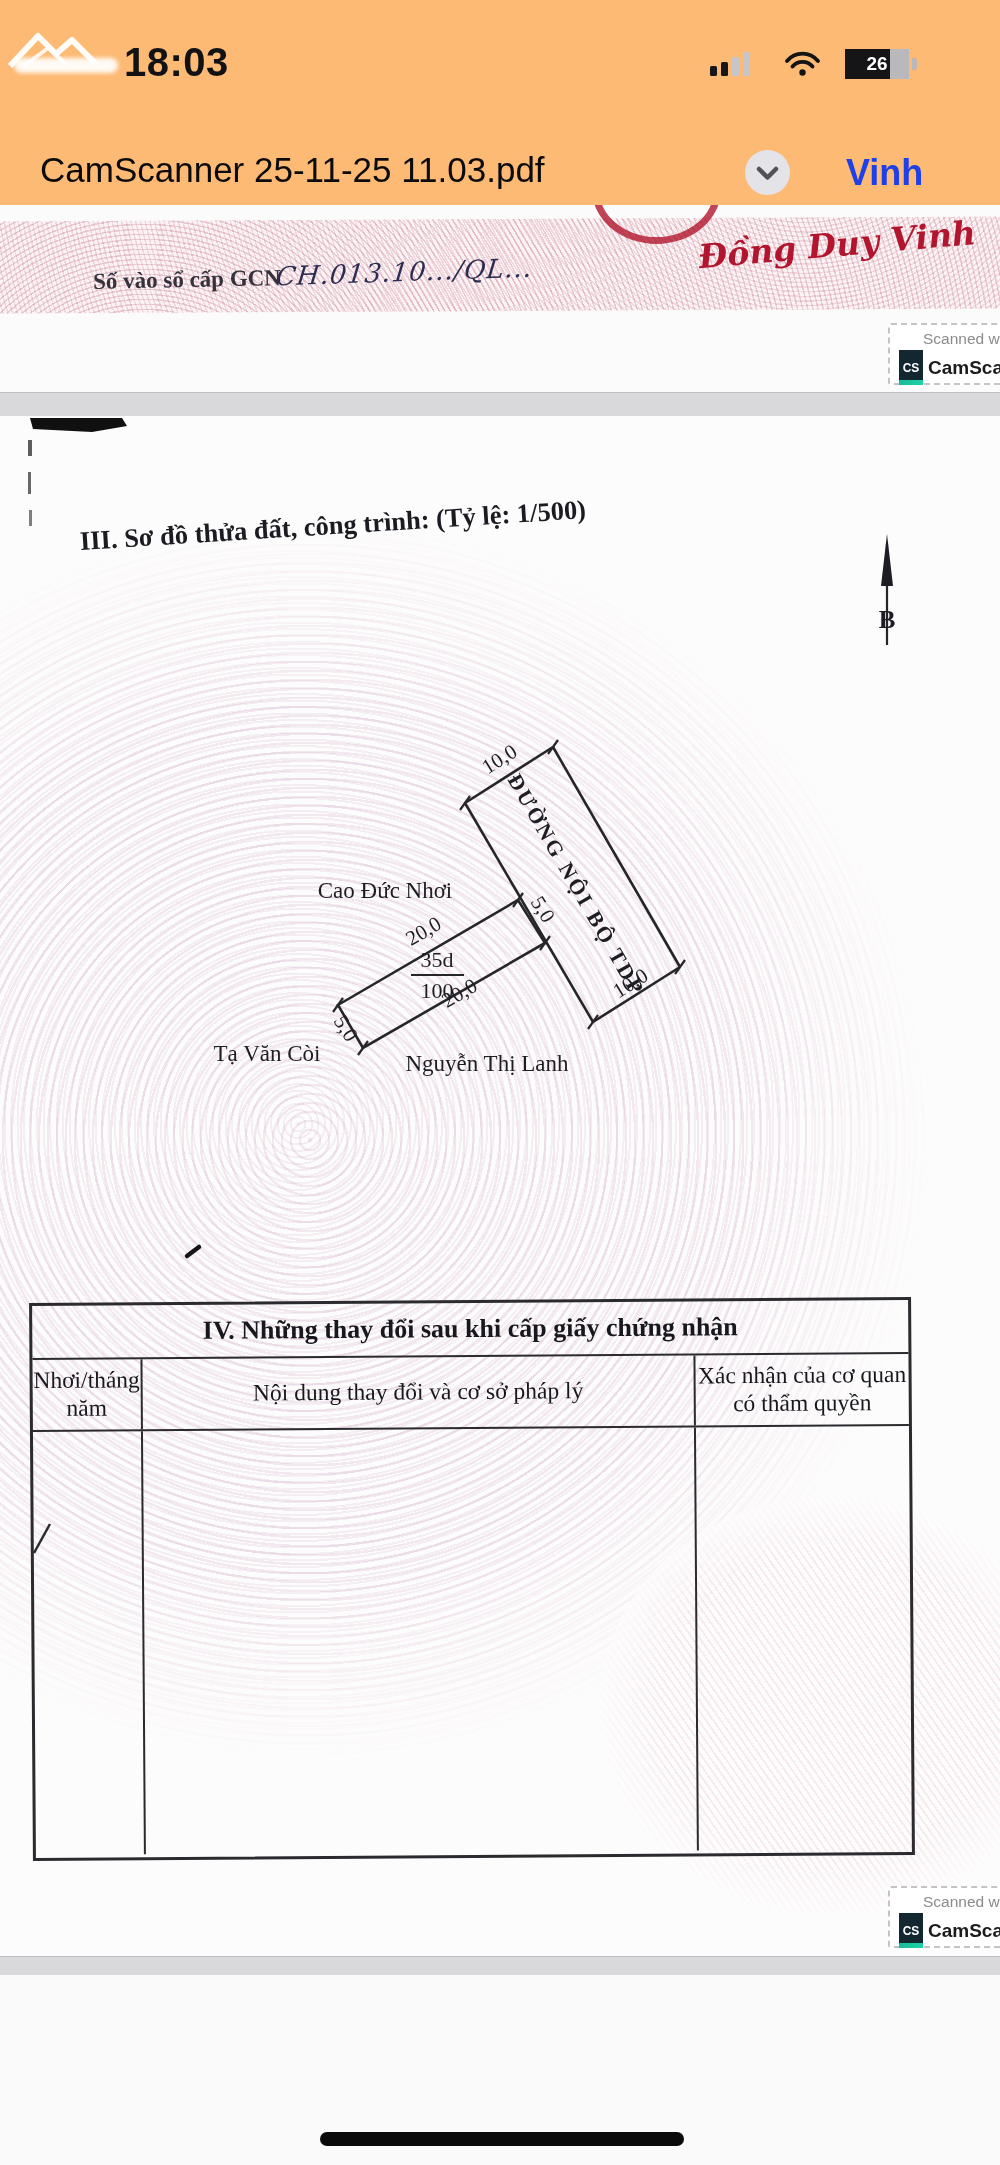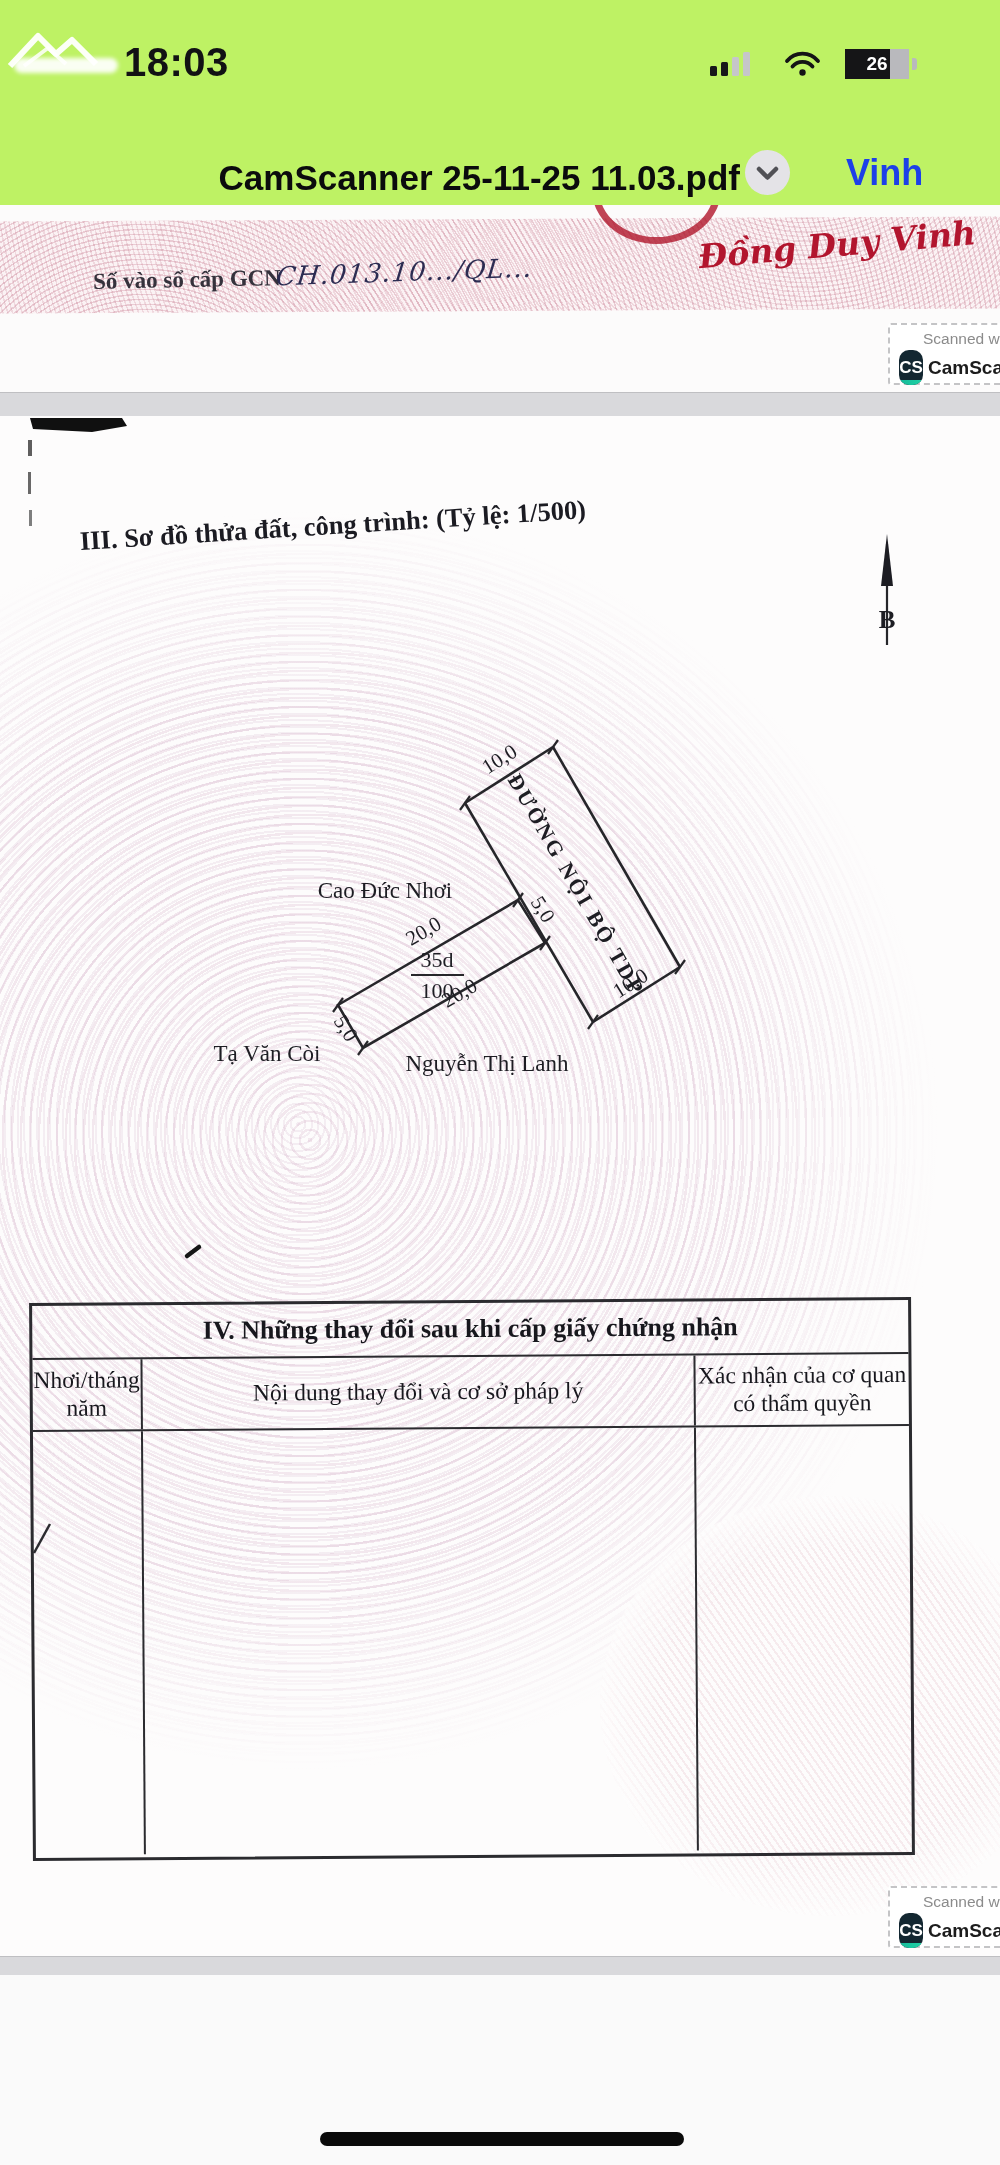--- a/index.html
+++ b/index.html
@@ -1,27 +1,27 @@
 <!DOCTYPE html>
 <html><head>
 <meta charset="utf-8">
 <style>
   html,body{margin:0;padding:0;background:#e9e9ec;}
   .screen{position:relative;width:1000px;height:2165px;margin:0 auto;background:#fcfcfc;
           overflow:hidden;font-family:"Liberation Sans",sans-serif;-webkit-font-smoothing:antialiased;}
   .abs{position:absolute;}
   
-  .topchrome{position:absolute;left:0;top:0;width:1000px;height:205px;background:#bef264;border-bottom:1px solid #000000;}
+  .topchrome{position:absolute;left:0;top:0;width:1000px;height:205px;background:#fdba74;border-bottom:1px solid #000000;}
   .time{position:absolute;left:124px;top:40px;font-size:40px;font-weight:700;letter-spacing:.5px;color:#121214;}
   .battery{position:absolute;left:845px;top:49px;width:64px;height:30px;border-radius:0;
            background:linear-gradient(90deg,#151517 0 71%,#b9b9bd 71% 100%);
            display:flex;align-items:center;justify-content:center;}
   .battery span{color:#fff;font-size:19px;font-weight:700;}
   .battery:after{content:"";position:absolute;right:-8px;top:9px;width:5px;height:12px;border-radius:0 3px 3px 0;background:#b9b9bd;}
-  .navtitle{position:absolute;left:40px;top:150px;width:700px;text-align:right;font-size:35px;font-weight:700;color:#0b0b0d;white-space:nowrap;margin-top:8px;}
+  .navtitle{position:absolute;left:40px;top:150px;width:700px;text-align:left;font-size:35px;font-weight:400;color:#0b0b0d;white-space:nowrap;}
   .chevbtn{position:absolute;left:745px;top:150px;width:45px;height:45px;border-radius:50%;background:#e4e3e7;display:flex;align-items:center;justify-content:center;}
   .done{position:absolute;left:846px;top:152px;font-size:36px;font-weight:600;color:#1d40e8;}
   .wm-textblur{position:absolute;left:14px;top:58px;width:104px;height:15px;border-radius:8px;background:rgba(255,255,255,.92);filter:blur(2px);}
   
   .page1{position:absolute;left:0;top:205px;width:1000px;height:187px;background:#fcfbfb;overflow:hidden;}
   .waveband{position:absolute;left:-10px;top:14px;width:1020px;height:92px;transform:rotate(-.3deg);
     background-color:#fbf2f4;
     background-image:
       repeating-radial-gradient(circle at 15% 260%, rgba(186,95,120,.26) 0 1.5px, rgba(0,0,0,0) 1.5px 5px),
       repeating-radial-gradient(circle at 80% -160%, rgba(186,95,120,.18) 0 1.5px, rgba(0,0,0,0) 1.5px 4.6px);}
@@ -31,21 +31,21 @@
                   font-size:23px;color:#35323c;transform:rotate(-1.2deg);white-space:nowrap;}
   .registry-value{position:absolute;left:276px;top:52px;font-family:"DejaVu Serif",serif;font-style:italic;
                   font-size:26px;letter-spacing:1px;color:#2c2c52;transform:rotate(-2deg) skewX(-8deg);white-space:nowrap;}
   .signature{position:absolute;left:698px;top:20px;width:280px;font-family:"DejaVu Serif",serif;font-style:italic;
              font-weight:600;font-size:33px;color:#b2152e;transform:rotate(-5deg);white-space:nowrap;}
   
   .badge{position:absolute;width:150px;height:62px;background:#fff;border:2px dashed #c4c4c6;border-radius:3px;
          padding:5px 0 0 9px;box-sizing:border-box;}
   .badge .l1{margin-left:24px;font-size:15.5px;color:#8b8b8b;white-space:nowrap;}
   .badge .l2{display:flex;align-items:center;gap:5px;margin-top:2px;white-space:nowrap;}
-  .cslogo{width:24px;height:35px;border-radius:10px;background:#132731;color:#fff;font-weight:700;font-size:17px;
+  .cslogo{width:24px;height:35px;border-radius:0;background:#132731;color:#fff;font-weight:700;font-size:12px;
           display:flex;align-items:center;justify-content:center;position:relative;overflow:hidden;flex:none;}
   .cslogo:after{content:"";position:absolute;left:0;right:0;bottom:0;height:5px;background:linear-gradient(90deg,#17b999,#1ed3a6);}
   .badge .brand{font-size:19px;font-weight:600;color:#1c1c1c;}
   
   .sep{position:absolute;left:0;width:1000px;background:#d9d9dc;border-top:1px solid #bfbfc2;border-bottom:1px solid #cfcfd2;}
   .toolbar{position:absolute;left:0;top:1975px;width:1000px;height:190px;background:#fafafa;}
   .homebar{position:absolute;left:320px;top:2132px;width:364px;height:14px;border-radius:7px;background:#0a0a0a;}
   
   .page2{position:absolute;left:0;top:416px;width:1000px;height:1540px;background:#fdfcfc;overflow:hidden;}
   .page2 .drum{position:absolute;inset:0;

